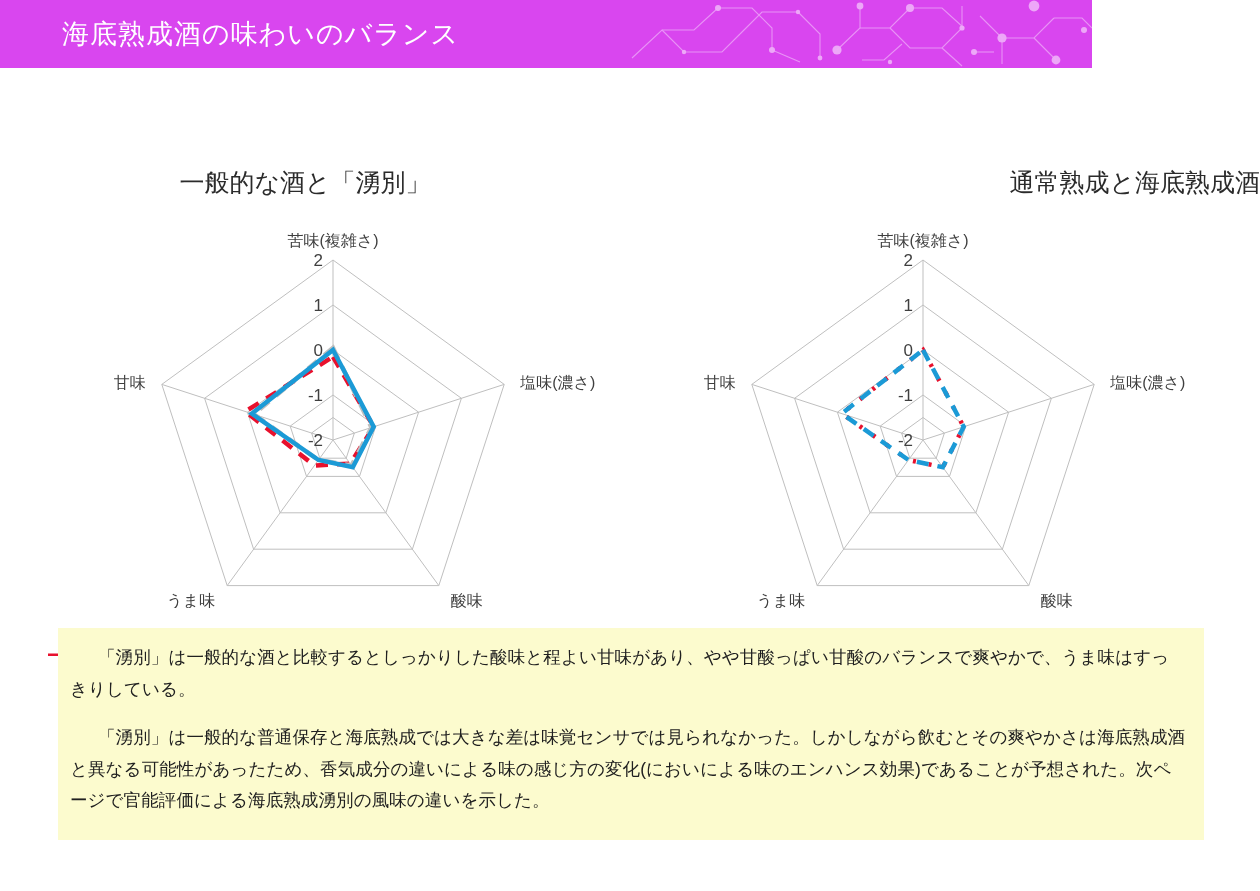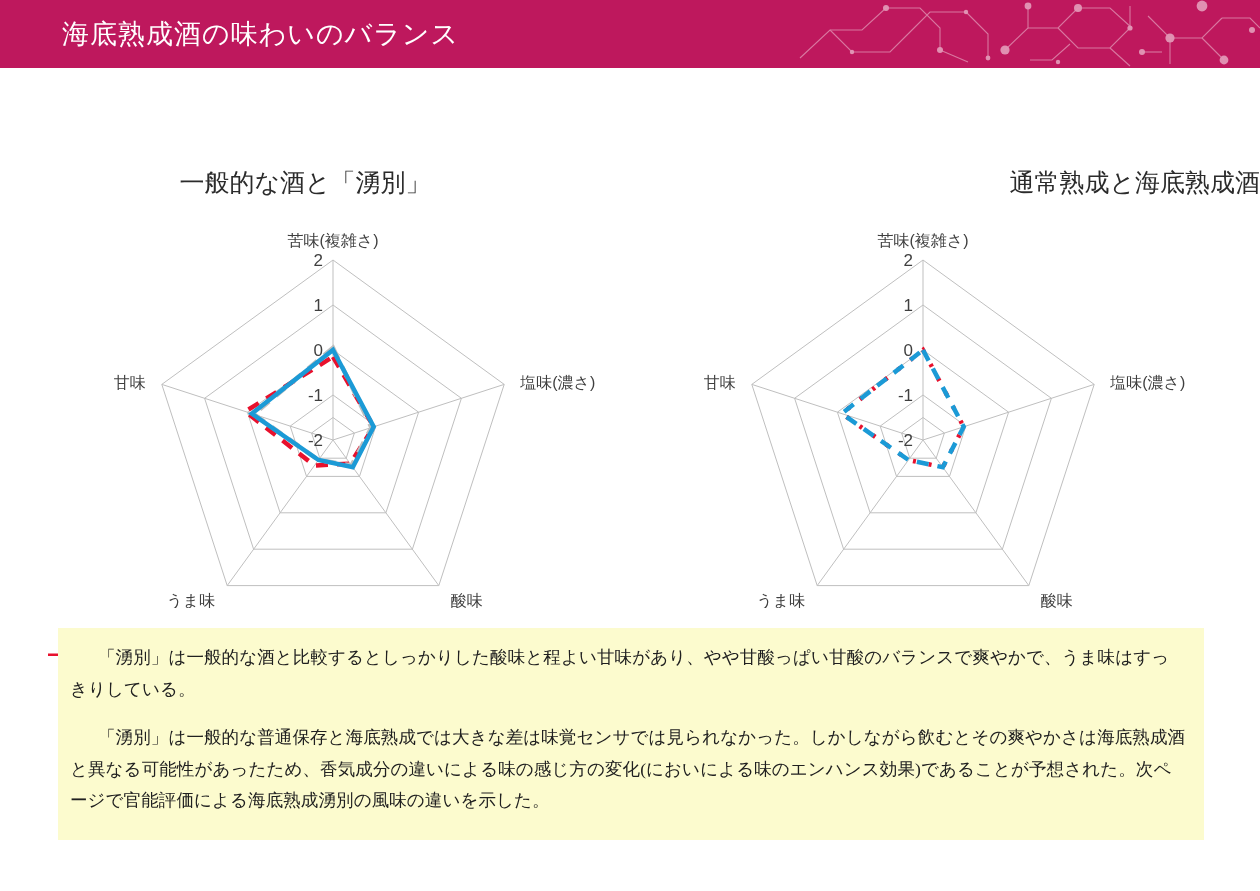--- a/index.html
+++ b/index.html
@@ -12,23 +12,23 @@
     height: 891px;
     background: #ffffff;
     font-family: "Liberation Sans", "DejaVu Sans", sans-serif;
     color: #262626;
     overflow: hidden;
   }
 
   
   .header {
     position: relative;
-    width: 1260px;
+    width: 1092px;
     height: 68px;
-    background: #be185d;
+    background: #d946ef;
     overflow: hidden;
   }
   .header-deco {
     position: absolute;
     top: 0;
     right: 0;
     width: 470px;
     height: 68px;
     opacity: 0.55;
   }
@@ -116,21 +116,20 @@
     box-sizing: border-box;
     padding: 14px 18px 0 12px;
   }
   .note p {
     margin: 0 0 16px 0;
     font-size: 17.5px;
     line-height: 1.82;
     color: #202020;
     text-indent: 1.6em;
     letter-spacing: 0.1px;
-    font-family: Liberation Serif, serif;
   }
   .note p:last-child { margin-bottom: 12px; }
 
   svg { display: block; }
   .grid-line  { stroke: #bfbfbf; stroke-width: 1; fill: none; }
   .spoke-line { stroke: #bfbfbf; stroke-width: 1; fill: none; }
   .tick-text  { font-size: 17px; fill: #3f3f3f; font-family: "Liberation Sans", sans-serif; }
   .axis-text  { font-size: 16px; fill: #3f3f3f; font-family: "Liberation Sans", sans-serif; }
 </style>
 </head>

